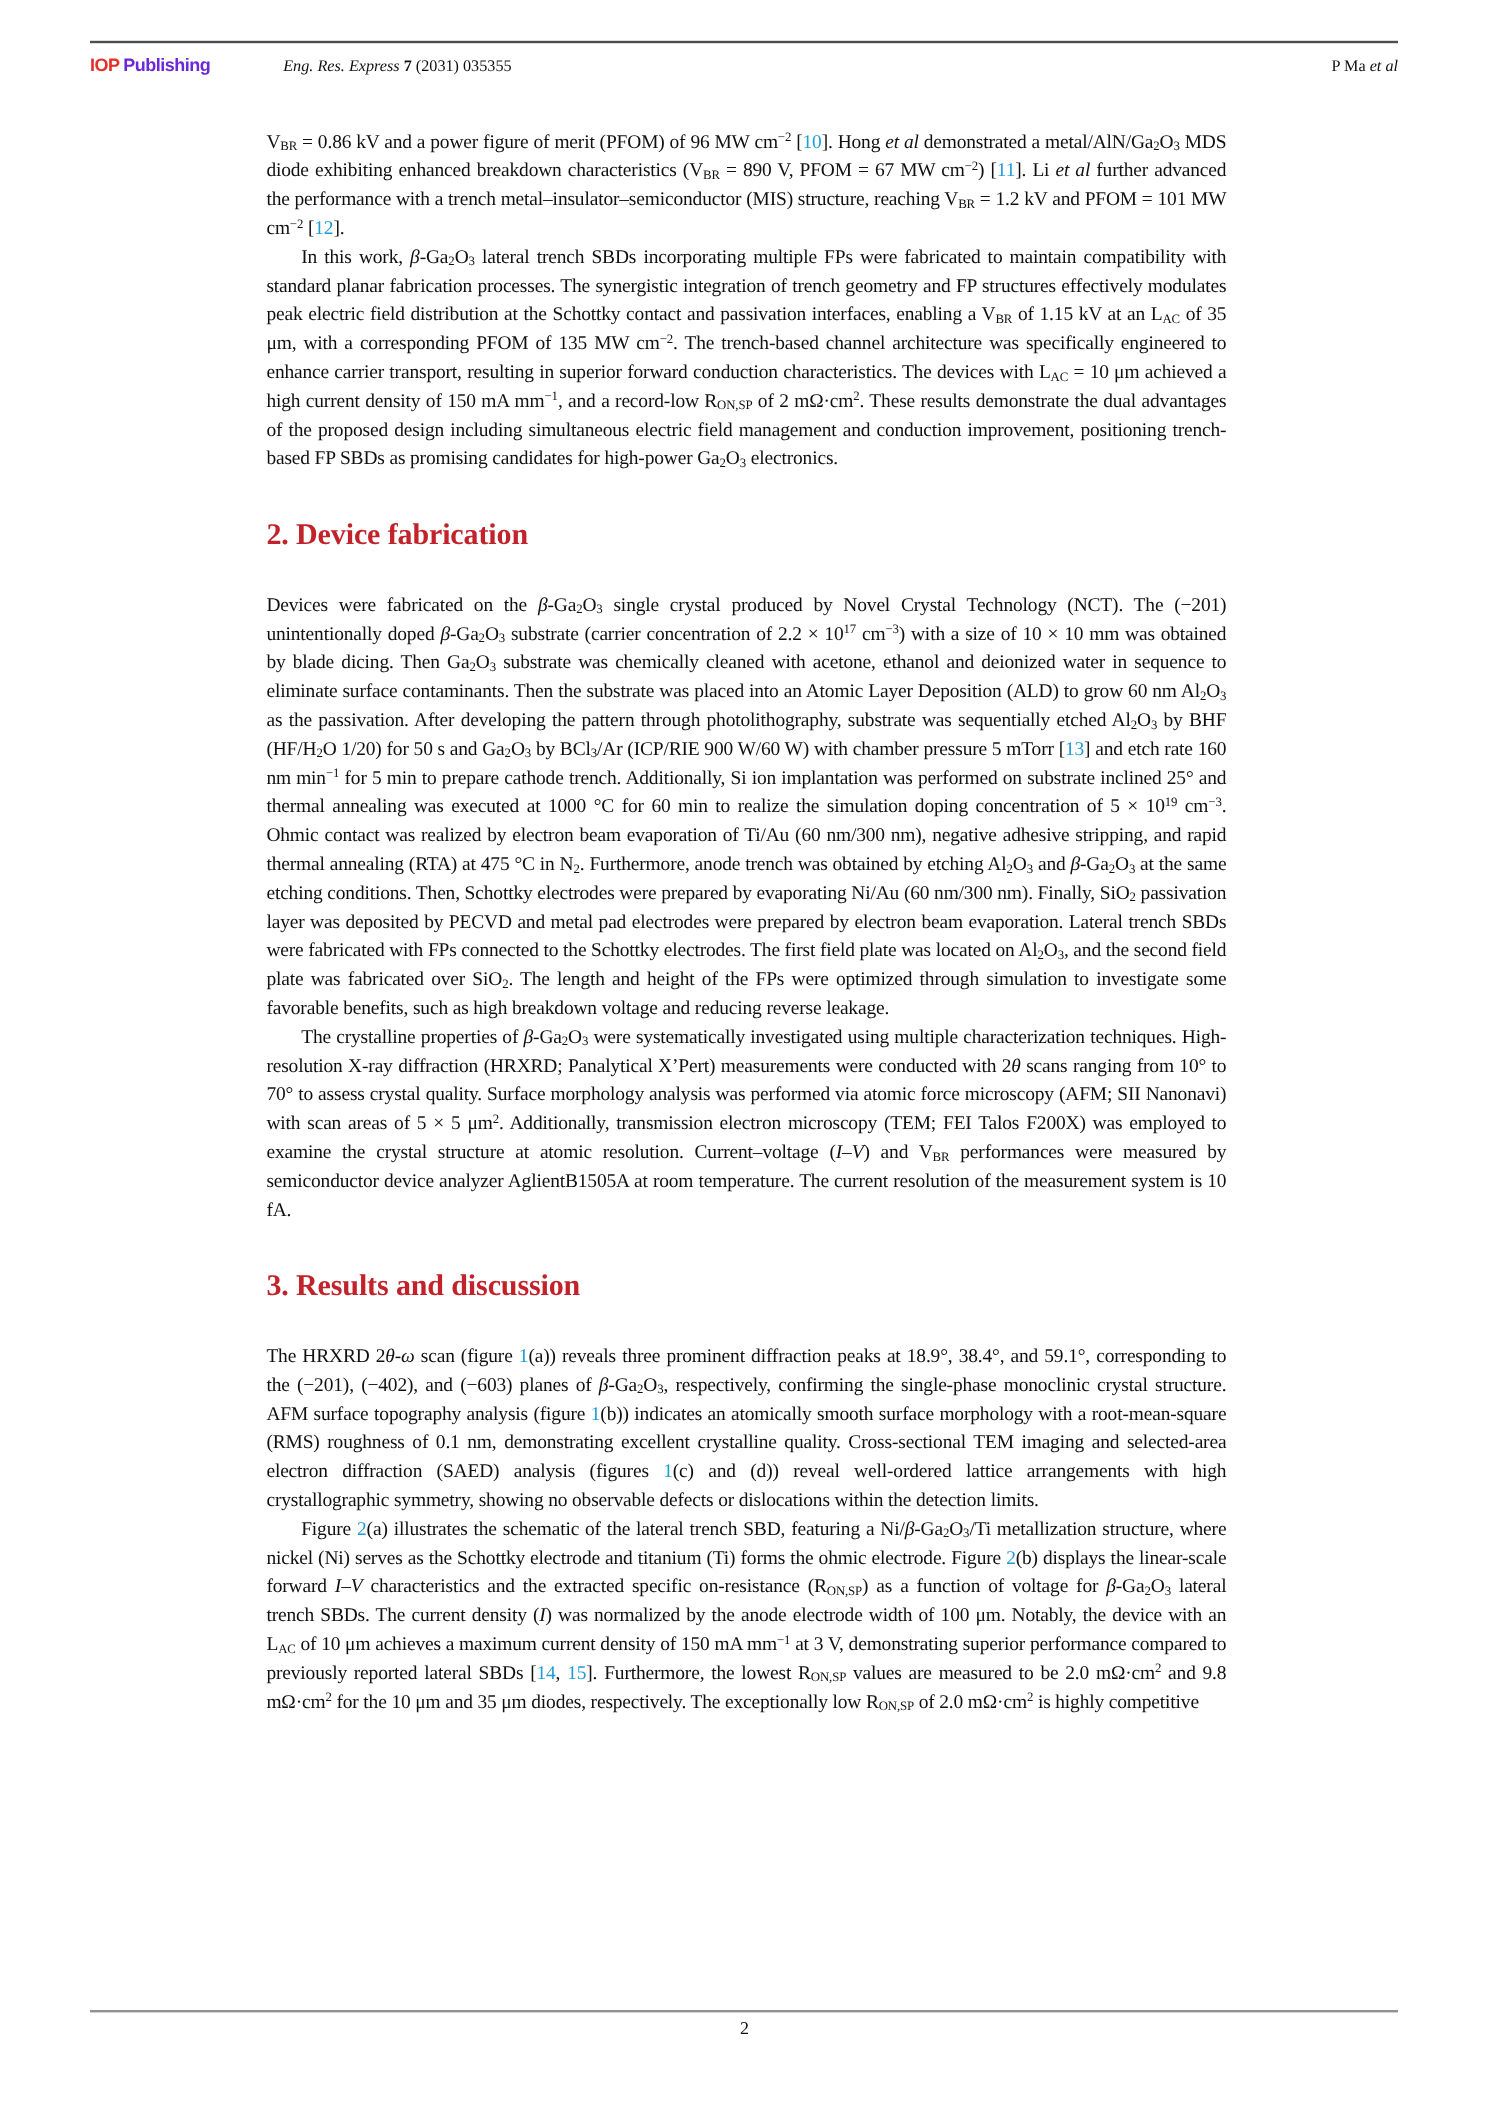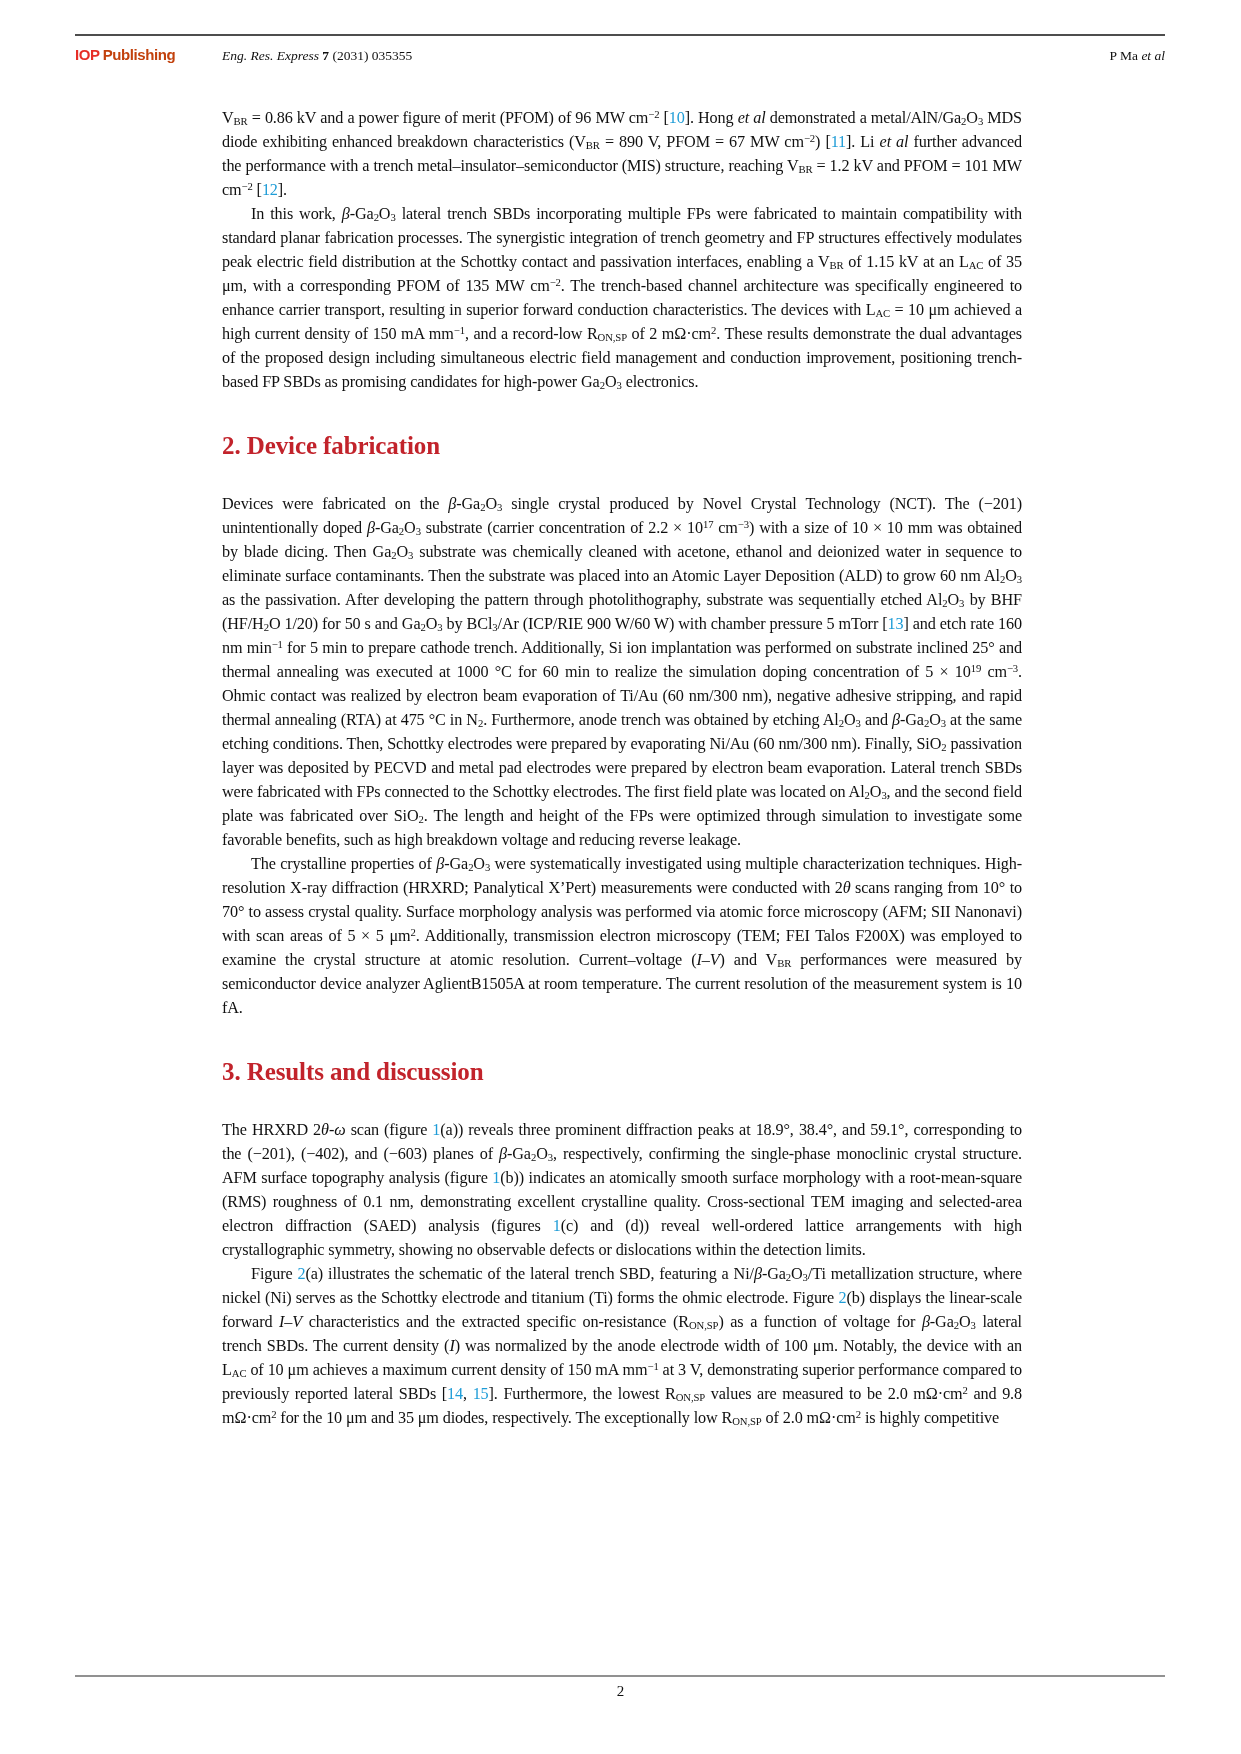--- a/index.html
+++ b/index.html
@@ -24,23 +24,23 @@
     position: absolute; left: 75px; top: 46px; width: 1090px;
     display: flex; align-items: baseline; font-size: 13.5px;
   }
   .logo {
     width: 147px; flex: 0 0 147px;
     font-family: "Liberation Sans", sans-serif;
     font-weight: bold; font-size: 15px; letter-spacing: -0.4px;
     white-space: nowrap;
   }
   .logo .iop { color: var(--logo-red); }
-  .logo .pub { color: #c2410c; margin-left: 3px; }
+  .logo .pub { color: #6d28d9; margin-left: 3px; }
   .journal-ref { flex: 1 1 auto; white-space: nowrap; }
-  .journal-ref .jname { font-style: italic; }
+  .journal-ref .jname { font-style: italic; margin-left: 14px; }
   .journal-ref .jvol { font-weight: bold; }
   .authors { flex: 0 0 auto; text-align: left; white-space: nowrap; }
   .authors .etal { font-style: italic; }
 
   .body-col {
     position: absolute; left: 222px; top: 106px; width: 800px;
   }
   .para {
     margin: 0; font-size: 16.2px; line-height: 24px;
     text-align: justify; letter-spacing: -0.12px;

